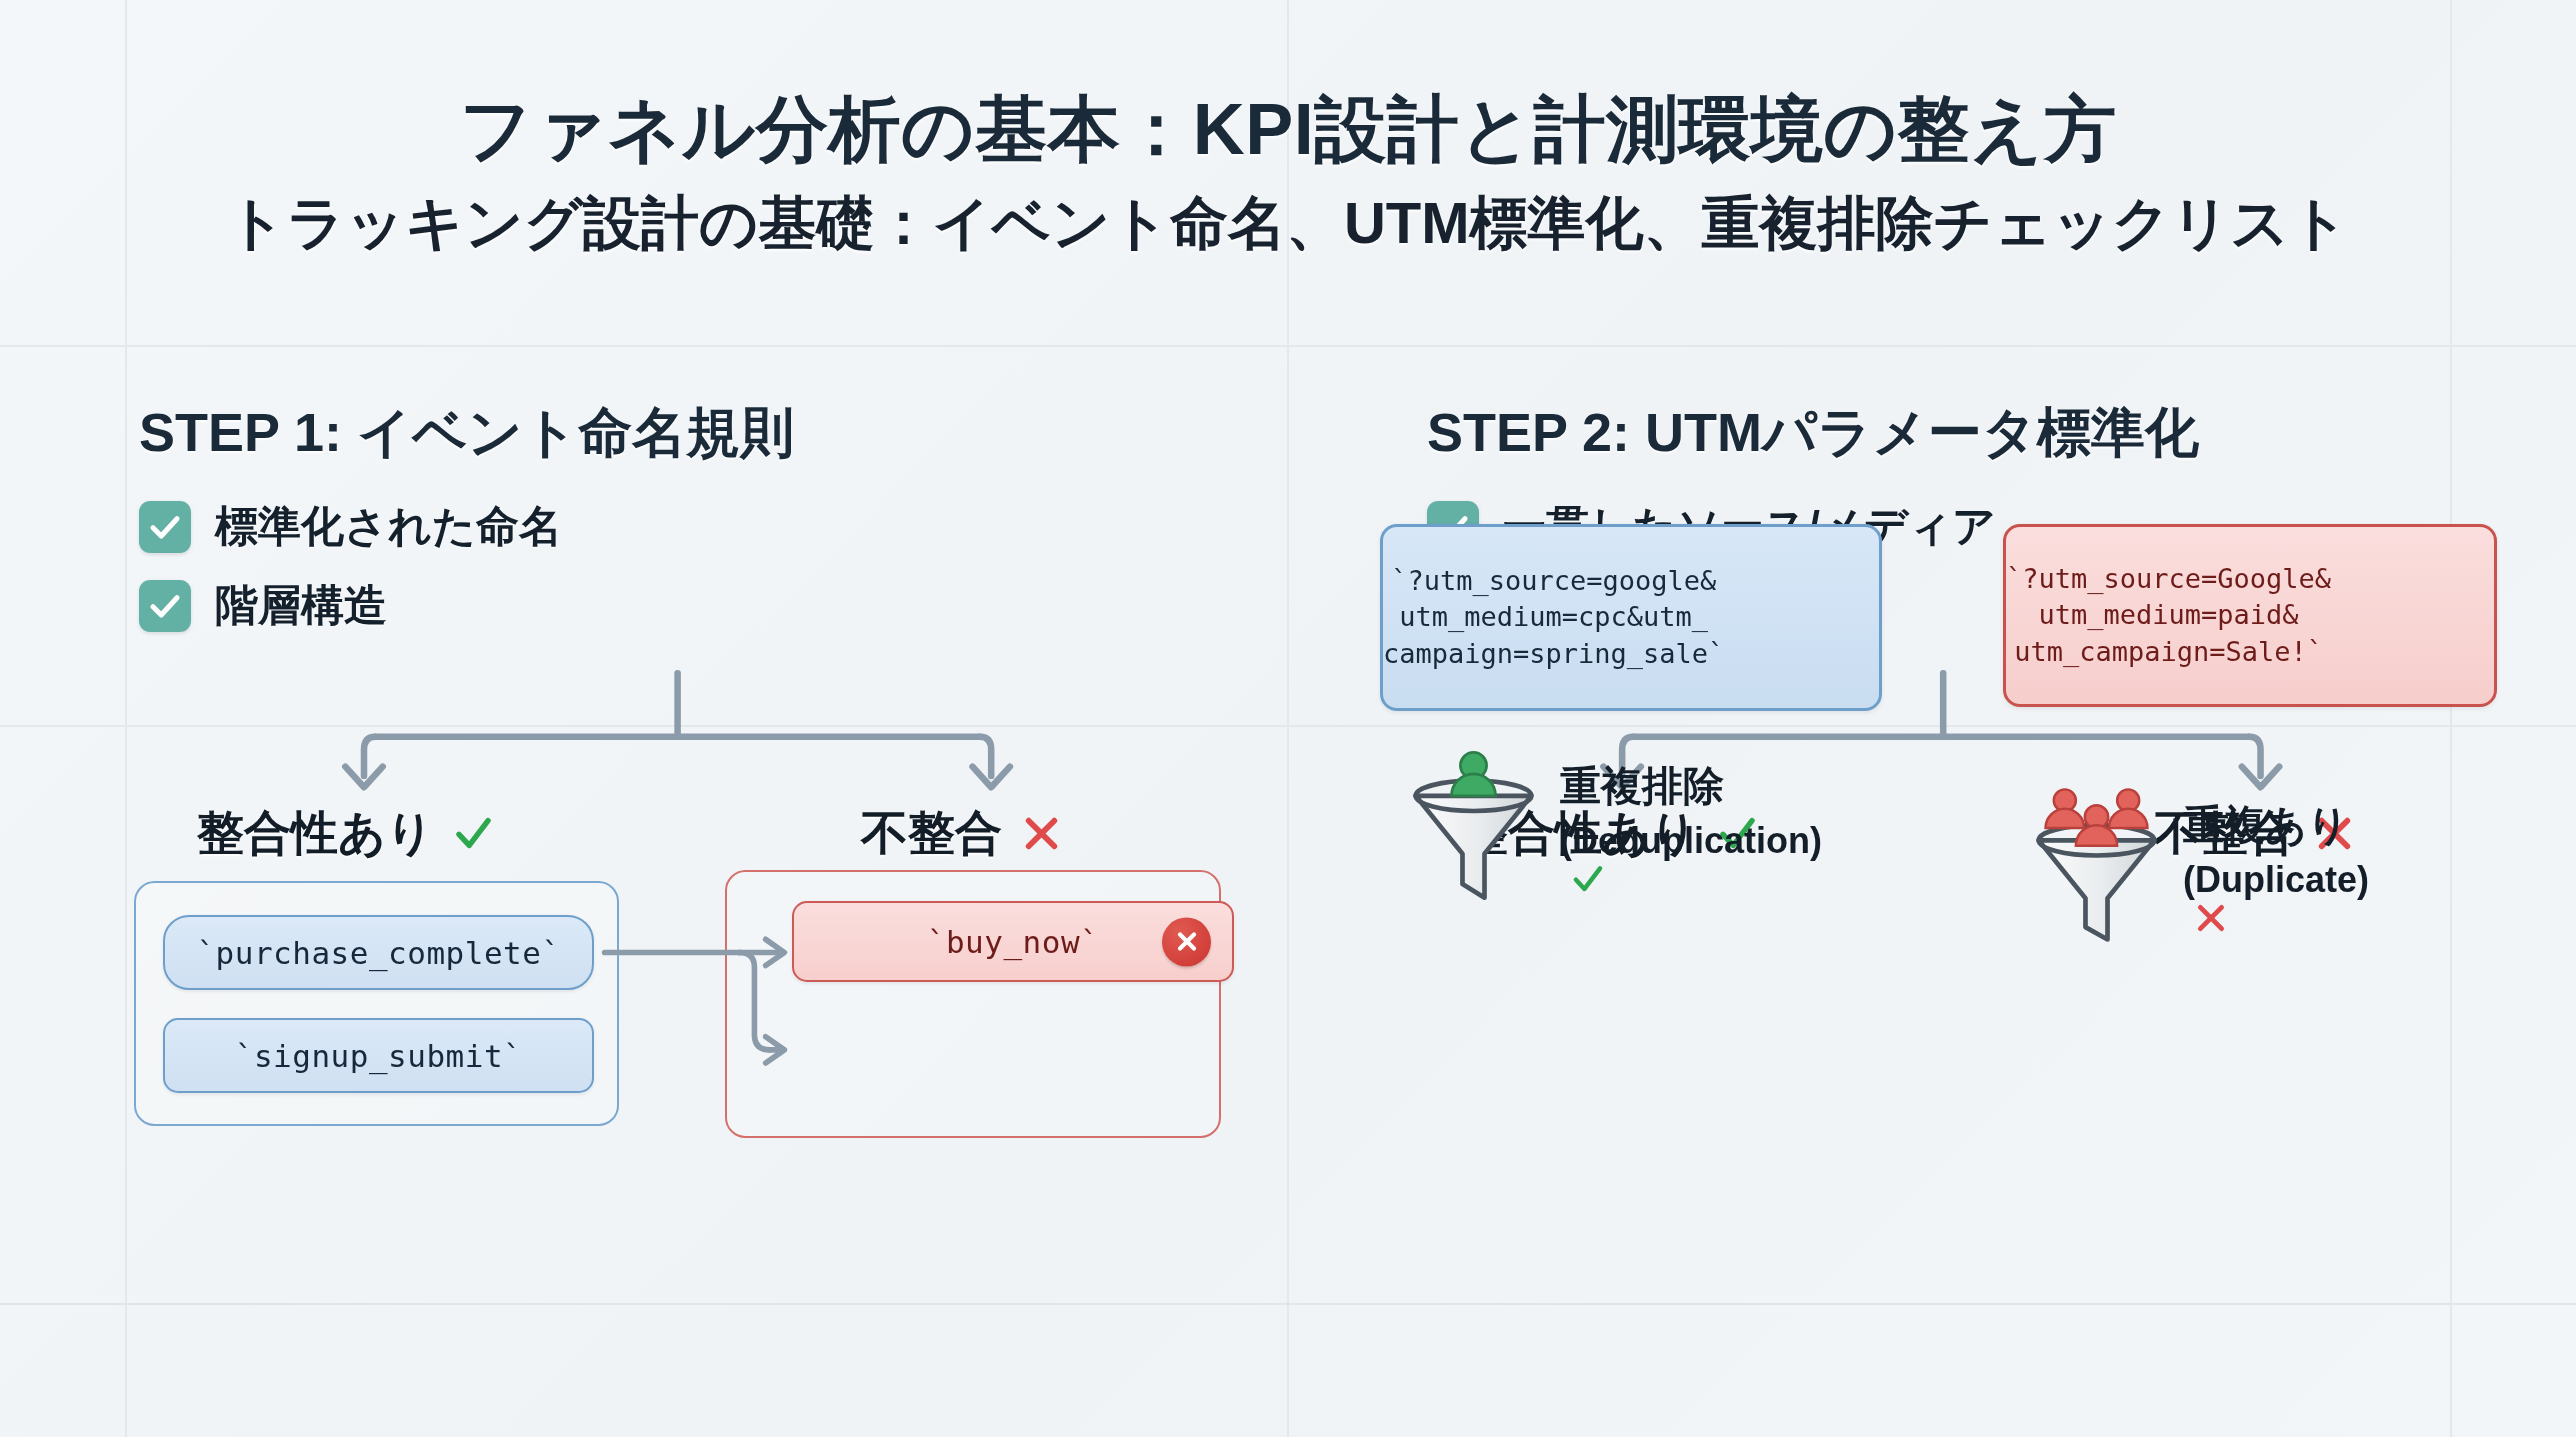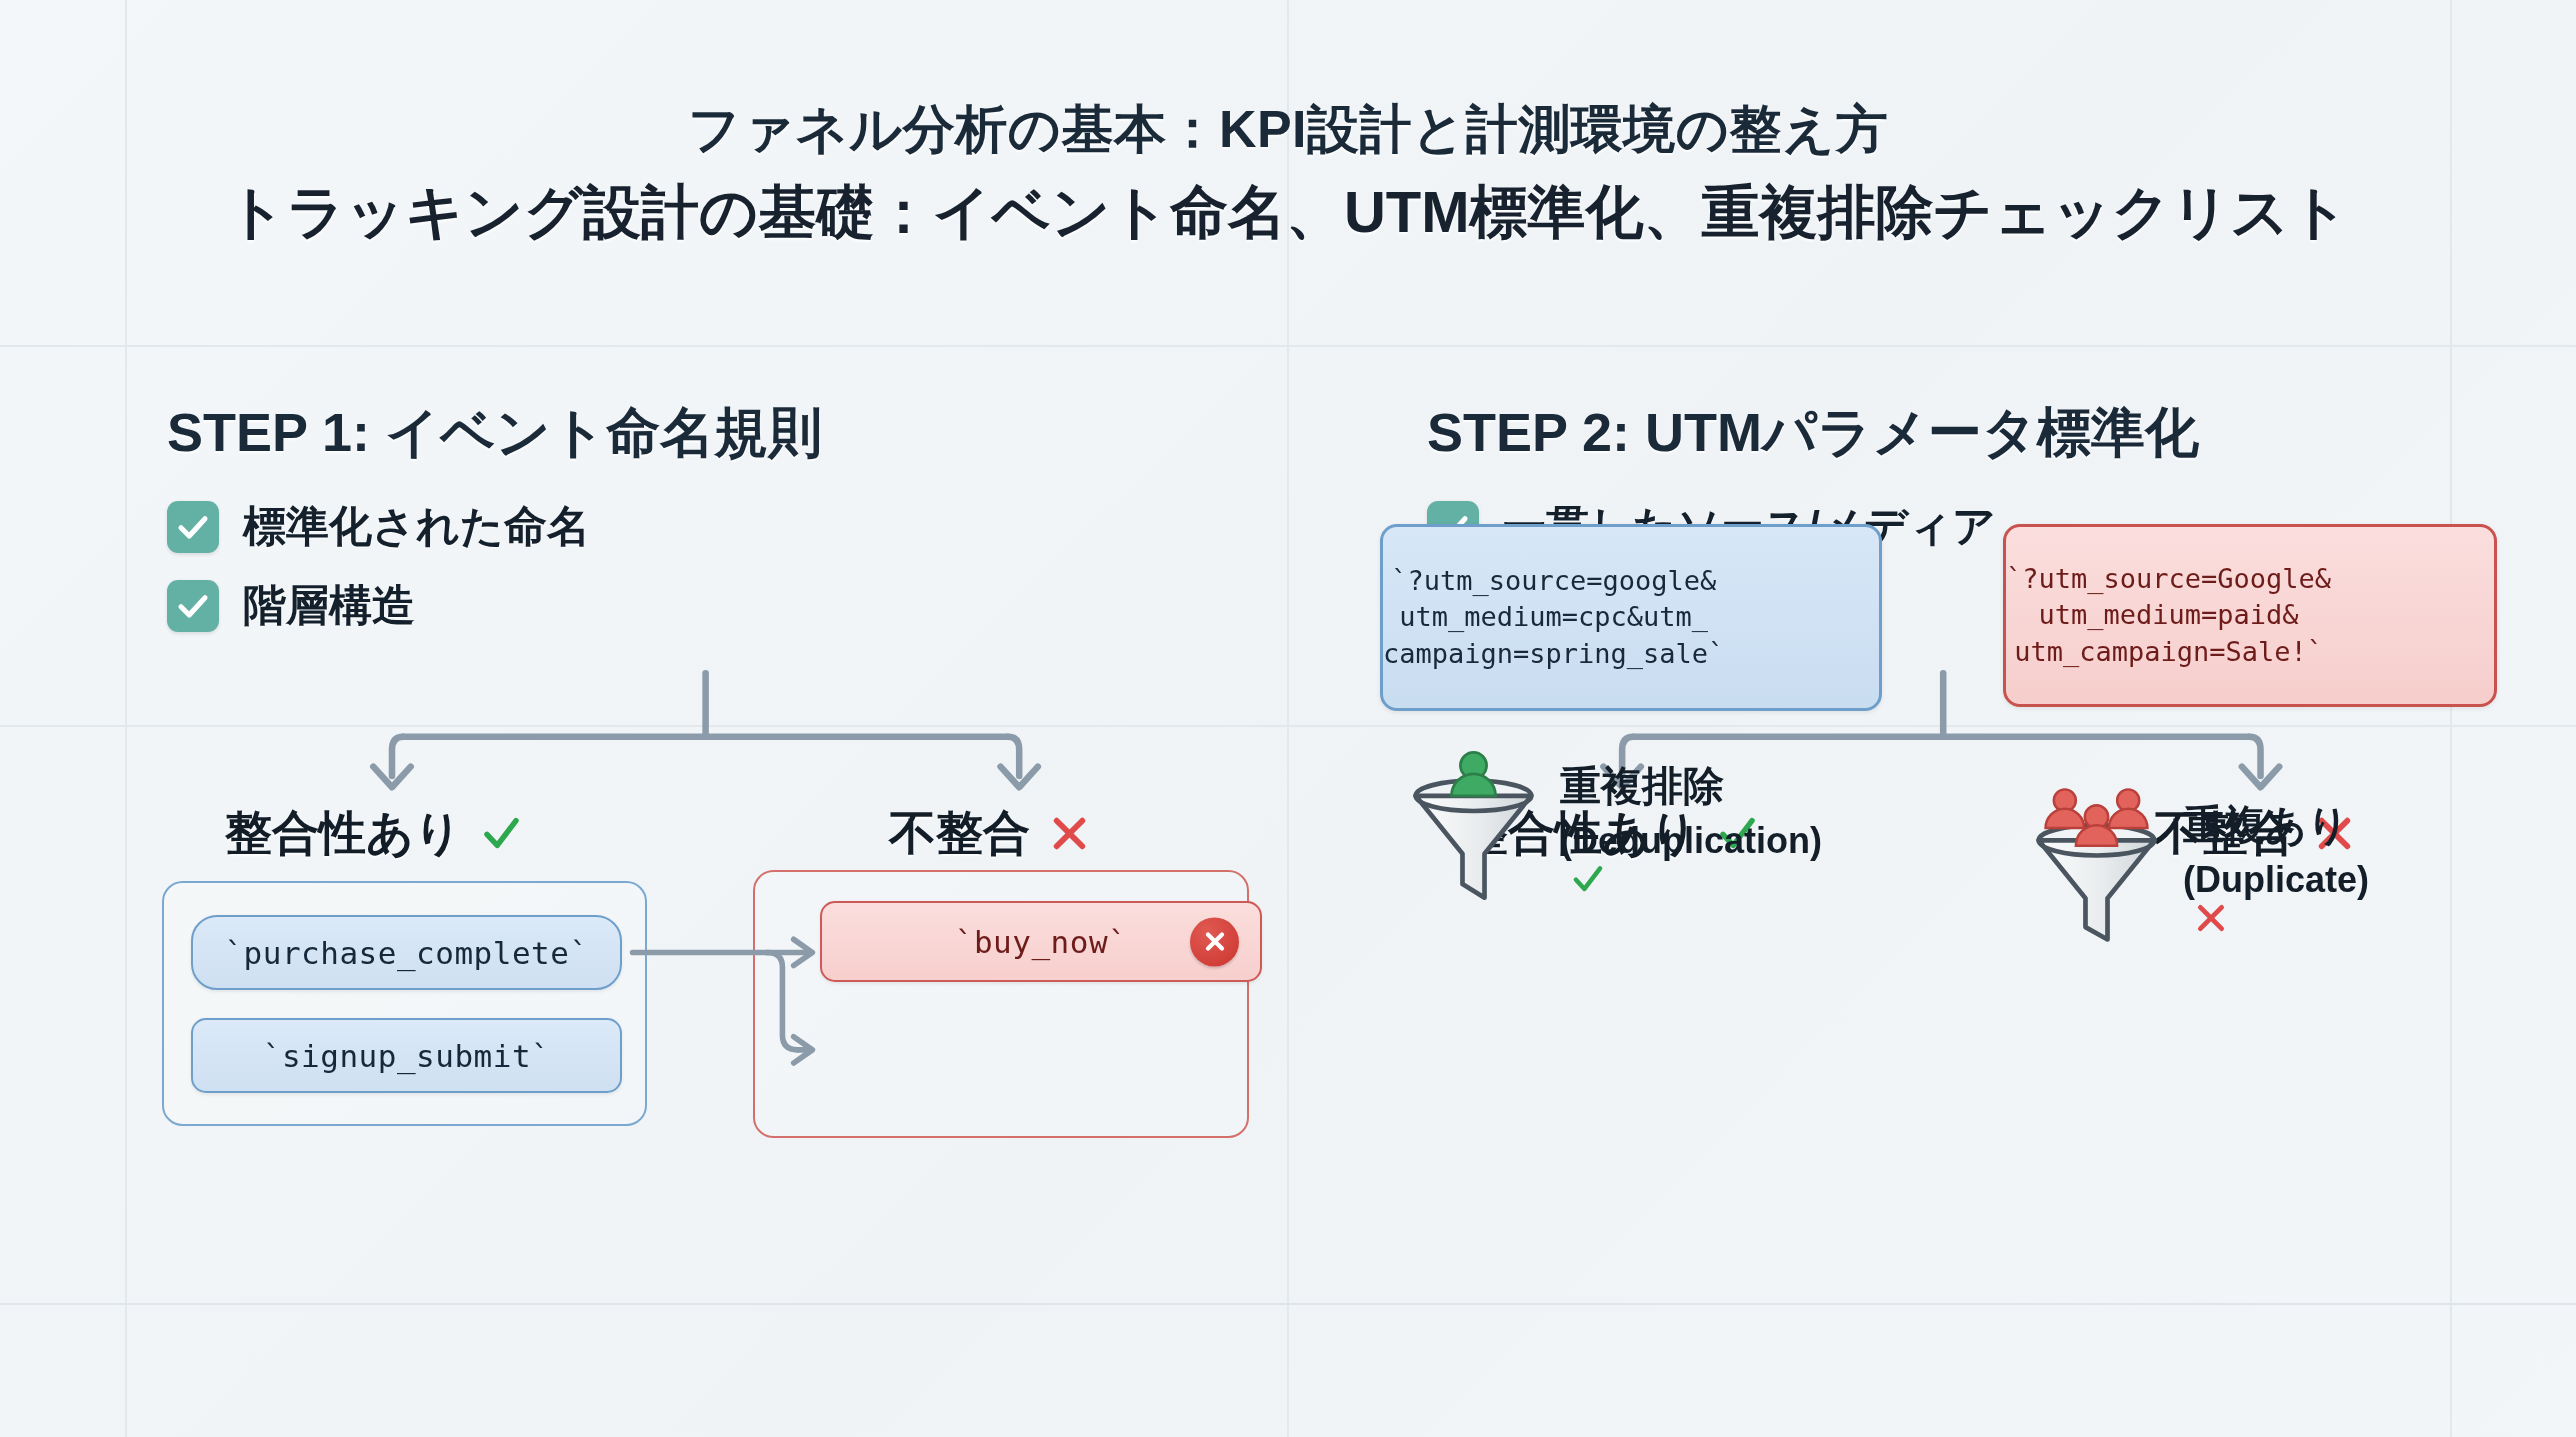--- a/index.html
+++ b/index.html
@@ -19,35 +19,35 @@
   .gridline.v { width:1.9px; top:0; bottom:0; }
   .gridline.h { height:1.9px; left:0; right:0; }
   .gridline.strong { background:#dfe5ea; }
 
   
   #header {
     position:absolute; left:0; top:0; width:2576px; height:346px;
     display:flex; flex-direction:column; align-items:center; justify-content:center;
   }
   #title {
-    font-size:52px; font-weight:bold; color:#1a2a38;
+    font-size:72px; font-weight:bold; color:#1a2a38;
     letter-spacing:0.5px; line-height:1.1;
     text-shadow: 0 1.9px 2.8px rgba(255,255,255,0.9);
     white-space:nowrap;
   }
   #subtitle {
     margin-top:20.6px;
     font-size:58px; font-weight:700; color:#17222e;
     line-height:1.15; white-space:nowrap;
     text-shadow: 0 1.9px 2.8px rgba(255,255,255,0.9);
   }
 
   
   .column { position:absolute; top:346px; width:1288px; height:1091px; }
-  #col-left  { left:0;margin-left:28px; }
+  #col-left  { left:0; }
   #col-right { left:1288px; }
 
   .step-title {
     position:absolute; top:51px; left:139px;
     font-size:54px; font-weight:bold; color:#1a2a38;
     white-space:nowrap;
     text-shadow: 0 1.9px 1.9px rgba(255,255,255,0.85);
   }
   .checklist { position:absolute; top:152px; left:139px; }
   .check-row { display:flex; align-items:center; margin-bottom:20.6px; }

